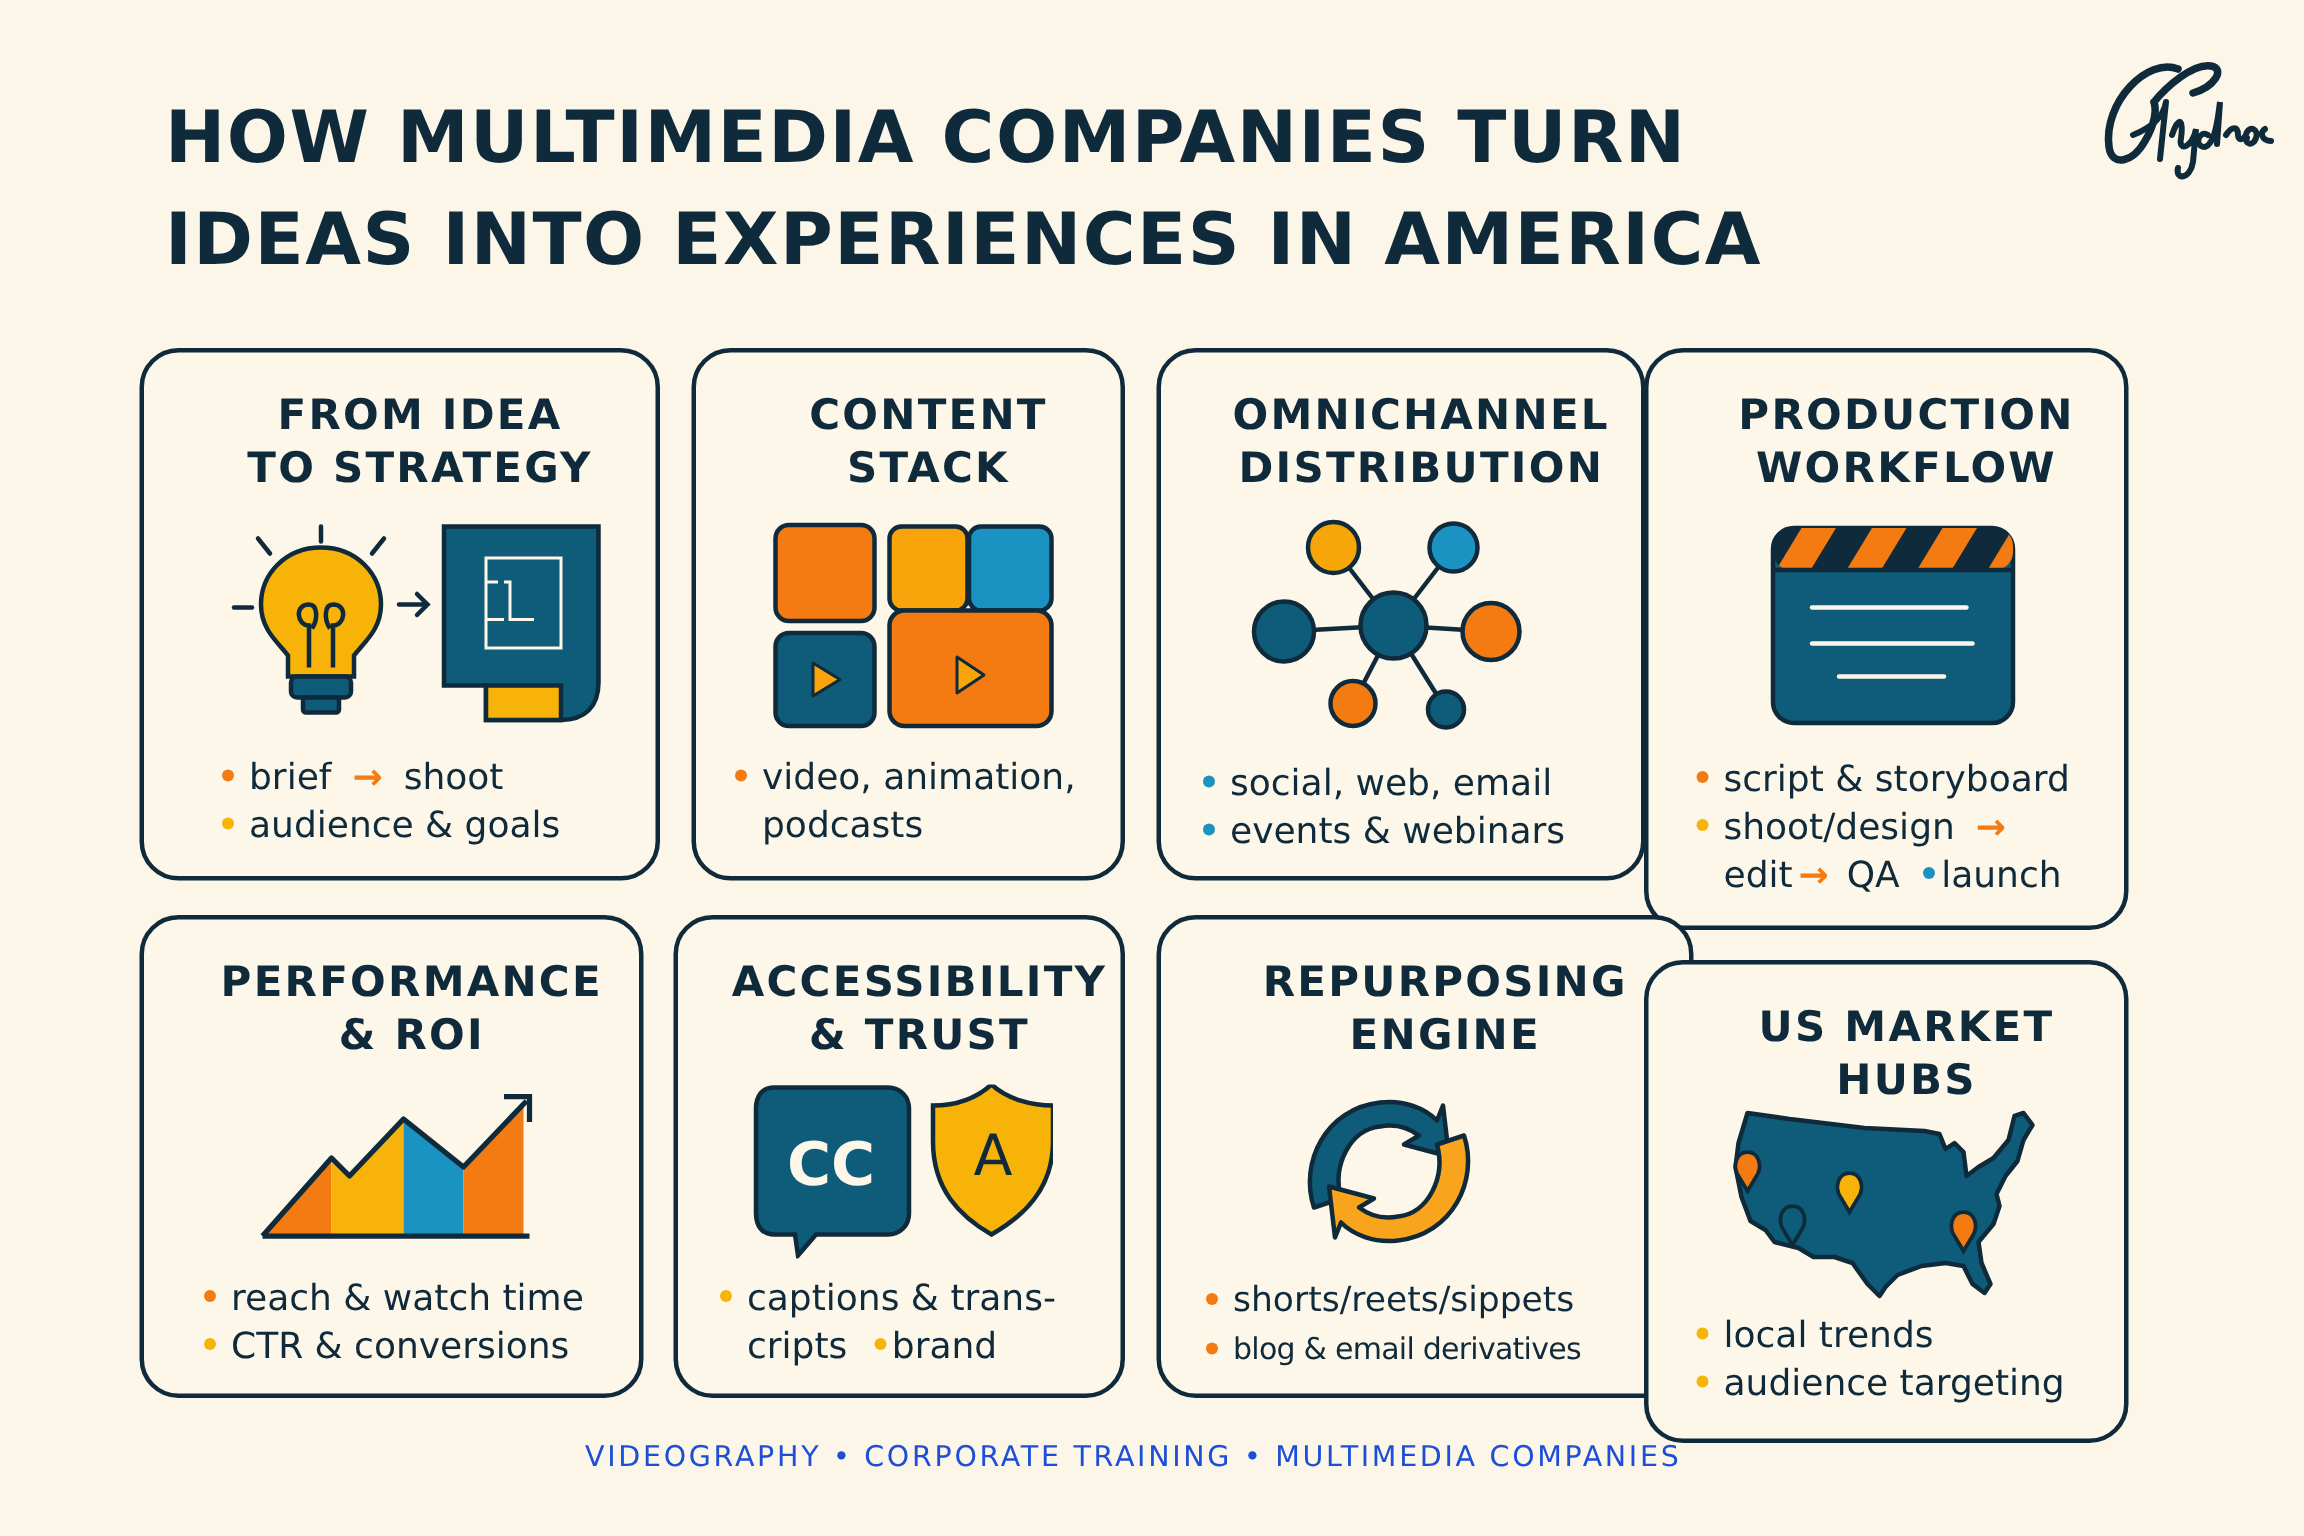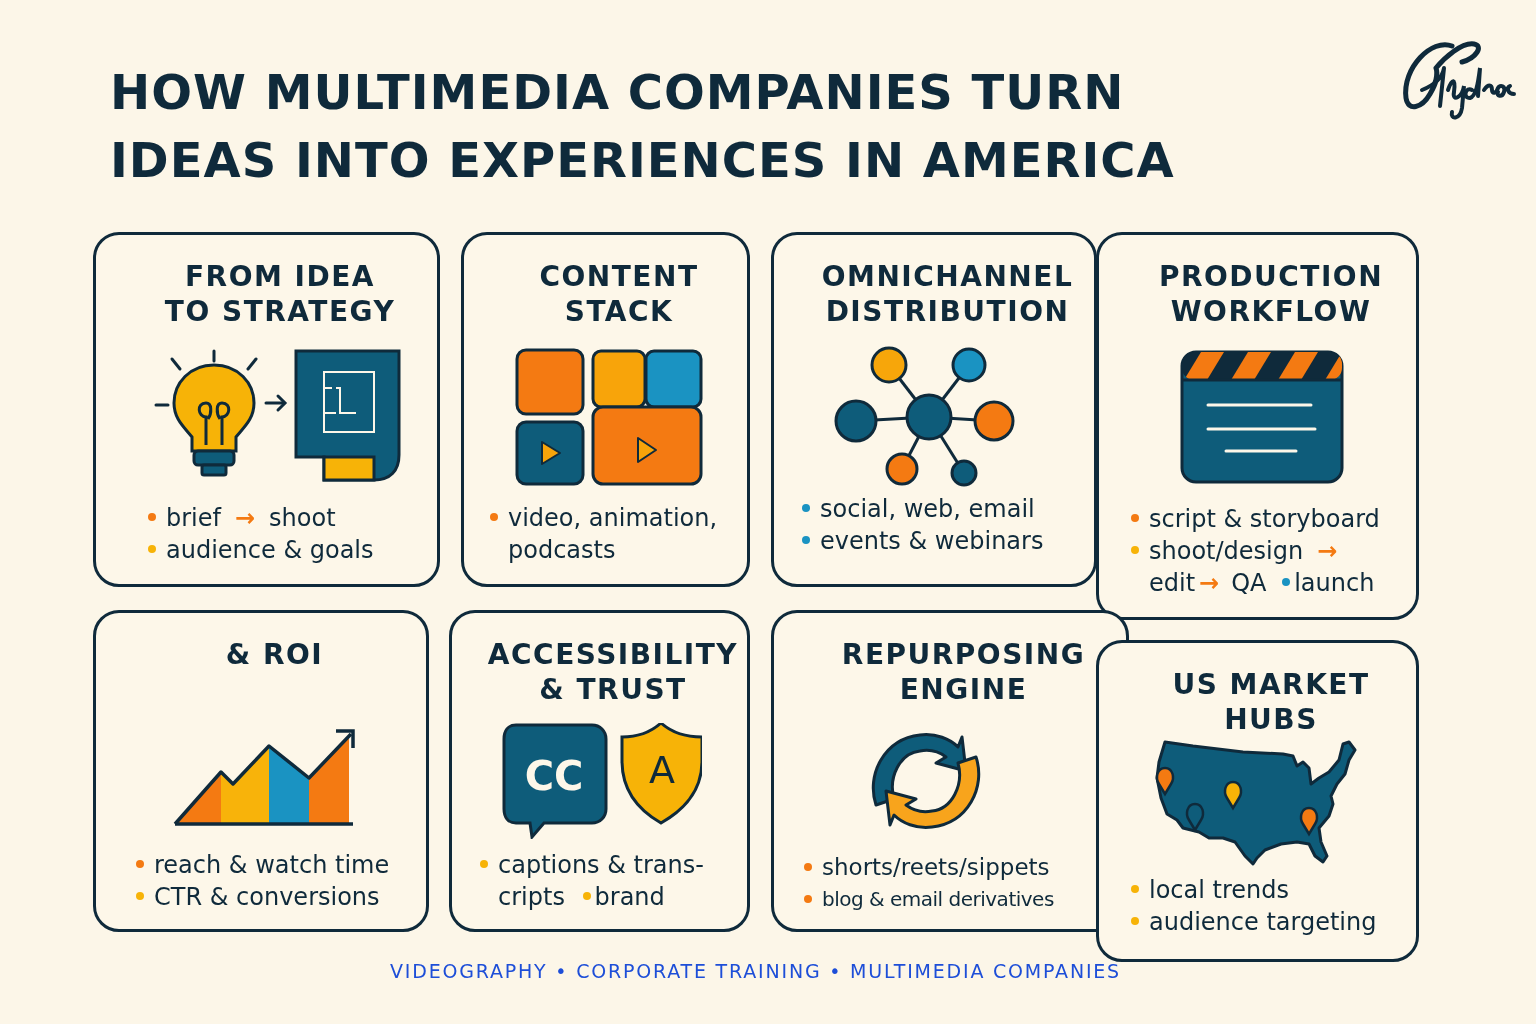--- a/index.html
+++ b/index.html
@@ -164,21 +164,21 @@
       <line x1="95" y1="72" x2="130" y2="128"></line>
     </g>
     <circle cx="55" cy="20" r="17" fill="#F7A60A" stroke="#0F2A3B" stroke-width="3"></circle>
     <circle cx="135" cy="20" r="16" fill="#1A93C2" stroke="#0F2A3B" stroke-width="3"></circle>
     <circle cx="22" cy="76" r="20" fill="#0E5C7A" stroke="#0F2A3B" stroke-width="3"></circle>
     <circle cx="160" cy="76" r="19" fill="#F47A12" stroke="#0F2A3B" stroke-width="3"></circle>
     <circle cx="95" cy="72" r="22" fill="#0E5C7A" stroke="#0F2A3B" stroke-width="3"></circle>
     <circle cx="68" cy="124" r="15" fill="#F47A12" stroke="#0F2A3B" stroke-width="3"></circle>
     <circle cx="130" cy="128" r="12" fill="#0E5C7A" stroke="#0F2A3B" stroke-width="3"></circle>
   </svg>
-  <div class="bullets" style="left:28px; top:258px;">
+  <div class="bullets" style="left:28px; top:271px;">
     <span class="row">
       <span class="dot" style="background:#1A93C2;"></span><span>social, web, email</span>
     </span>
     <span class="row">
       <span class="dot" style="background:#1A93C2;"></span><span>events &amp; webinars</span>
     </span>
   </div>
 </div>
 
 <div class="card" style="left:1096px; top:232px; width:323px; height:388px;">
@@ -216,20 +216,21 @@
     </span>
     <span class="row" style="padding-left:18px;">
       <span>edit</span><span class="arr" style="color:#F47A12; margin:0 12px 0 4px;">→</span><span>QA</span>
       <span class="dot" style="background:#1A93C2; margin:0 4px 0 8px;"></span><span>launch</span>
     </span>
   </div>
 </div>
 
 <div class="card" style="left:93px; top:610px; width:336px; height:322px;">
   <div class="card-title">
+    <span>PERFORMANCE</span>
     <span>&amp; ROI</span>
   </div>
   <svg class="icon" viewBox="0 0 184 104" style="left:77px; top:113px; width:184px; height:104px;">
     <polygon points="2,98 48,46 48,98" fill="#F47A12"></polygon>
     <polygon points="48,46 60,58 96,20 96,98 48,98" fill="#F8B30A"></polygon>
     <polygon points="96,20 136,52 136,98 96,98" fill="#1A93C2"></polygon>
     <polygon points="136,52 176,10 176,98 136,98" fill="#F47A12"></polygon>
     <polyline points="2,98 48,46 60,58 96,20 136,52 178,8" fill="none" stroke="#0F2A3B" stroke-width="3.5" stroke-linejoin="round"></polyline>
     <line x1="2" y1="98" x2="180" y2="98" stroke="#0F2A3B" stroke-width="3.5"></line>
     <polyline points="163,5 180,5 180,22" fill="none" stroke="#0F2A3B" stroke-width="3.5"></polyline>

